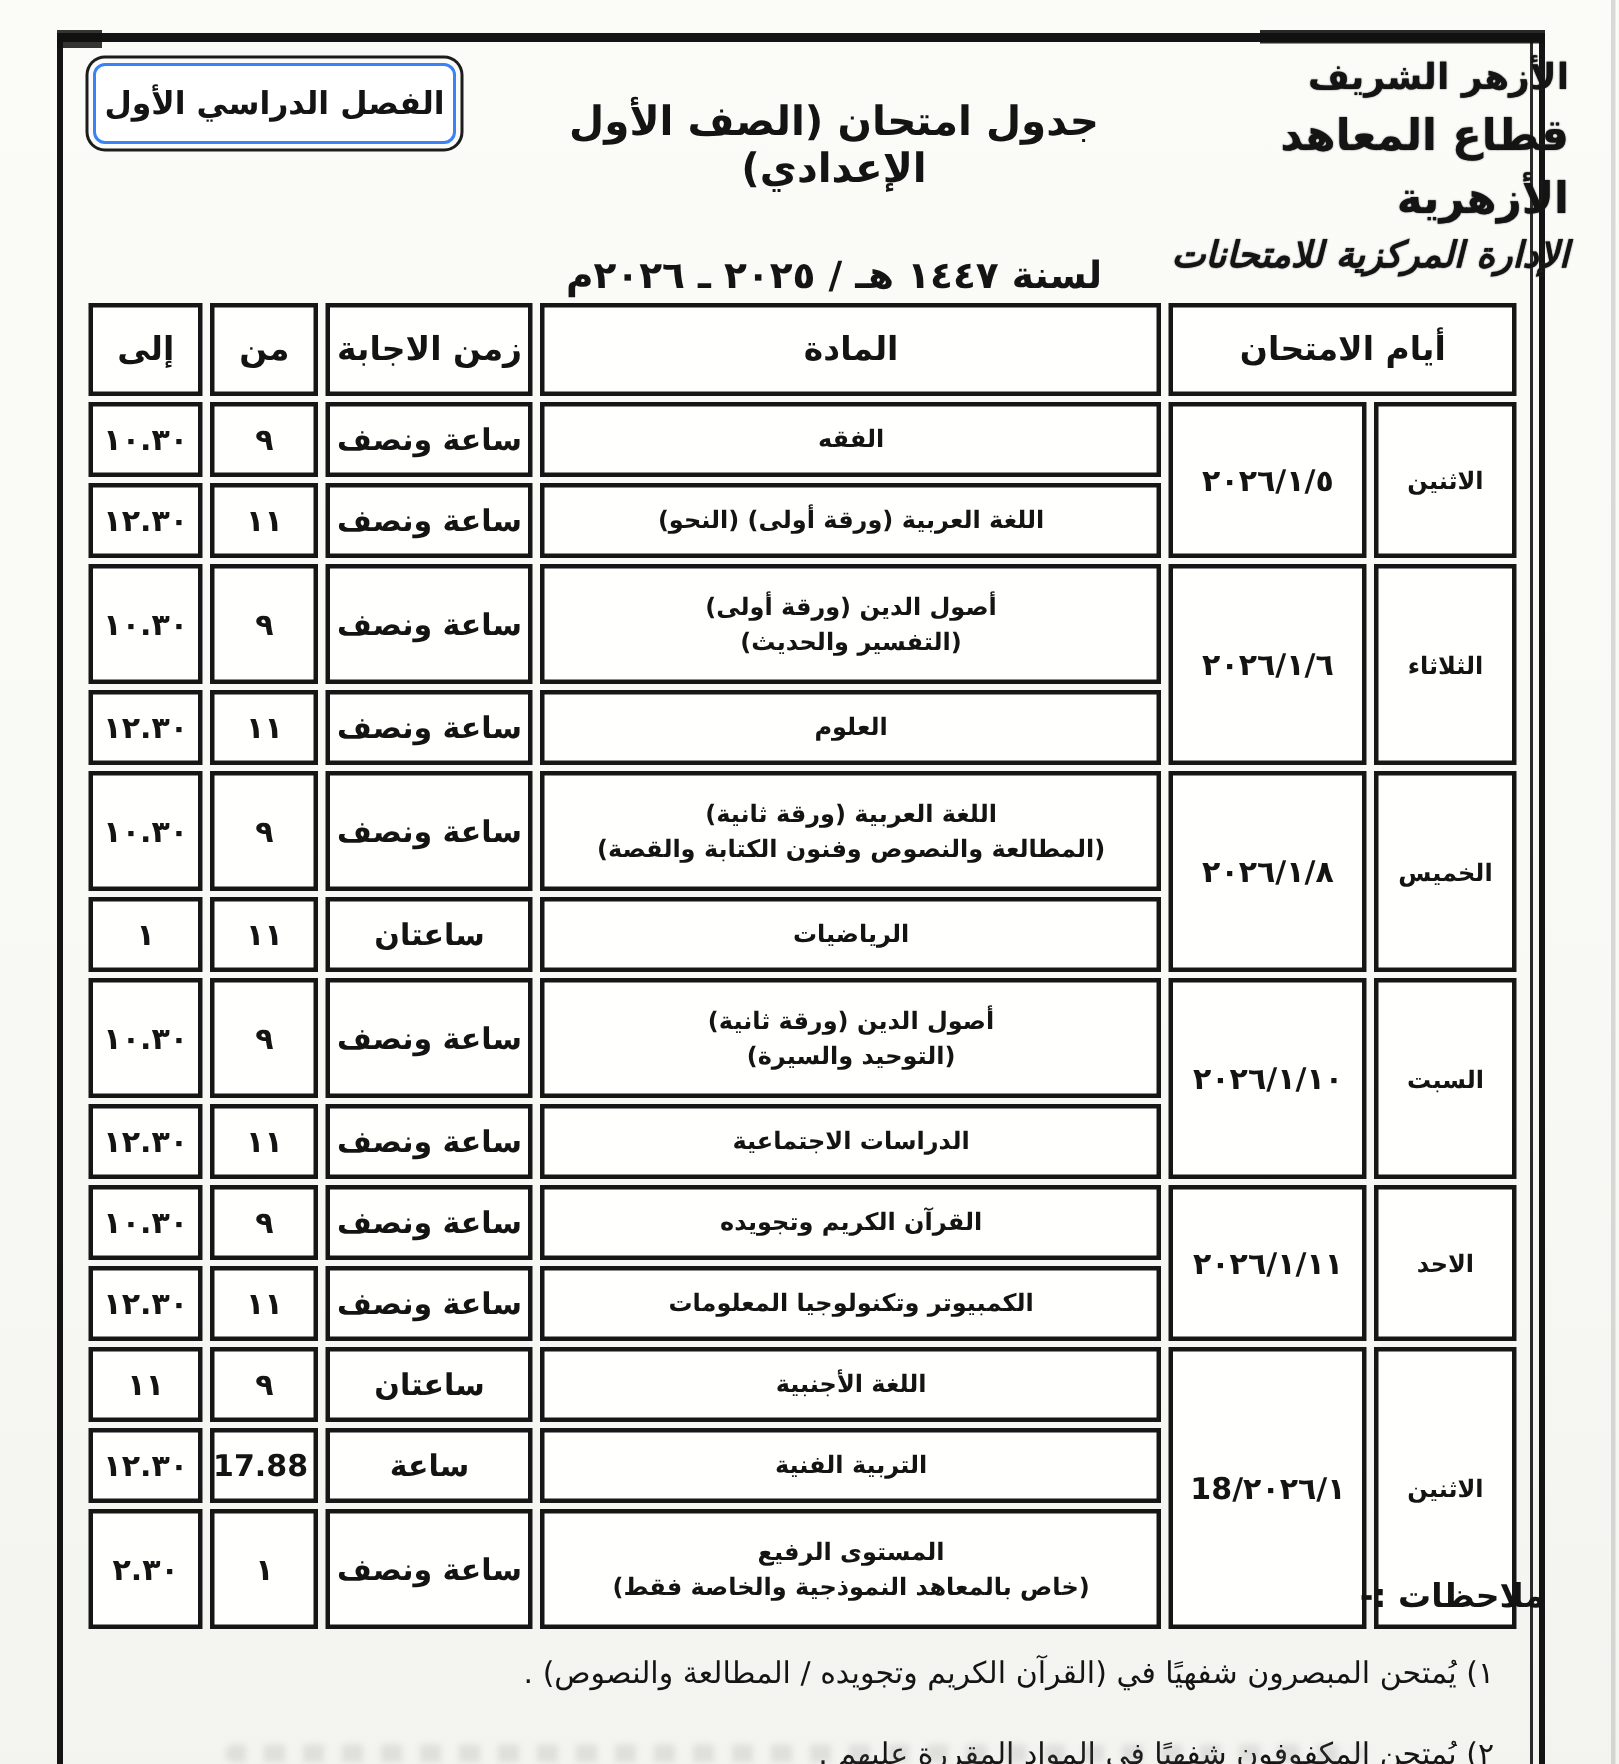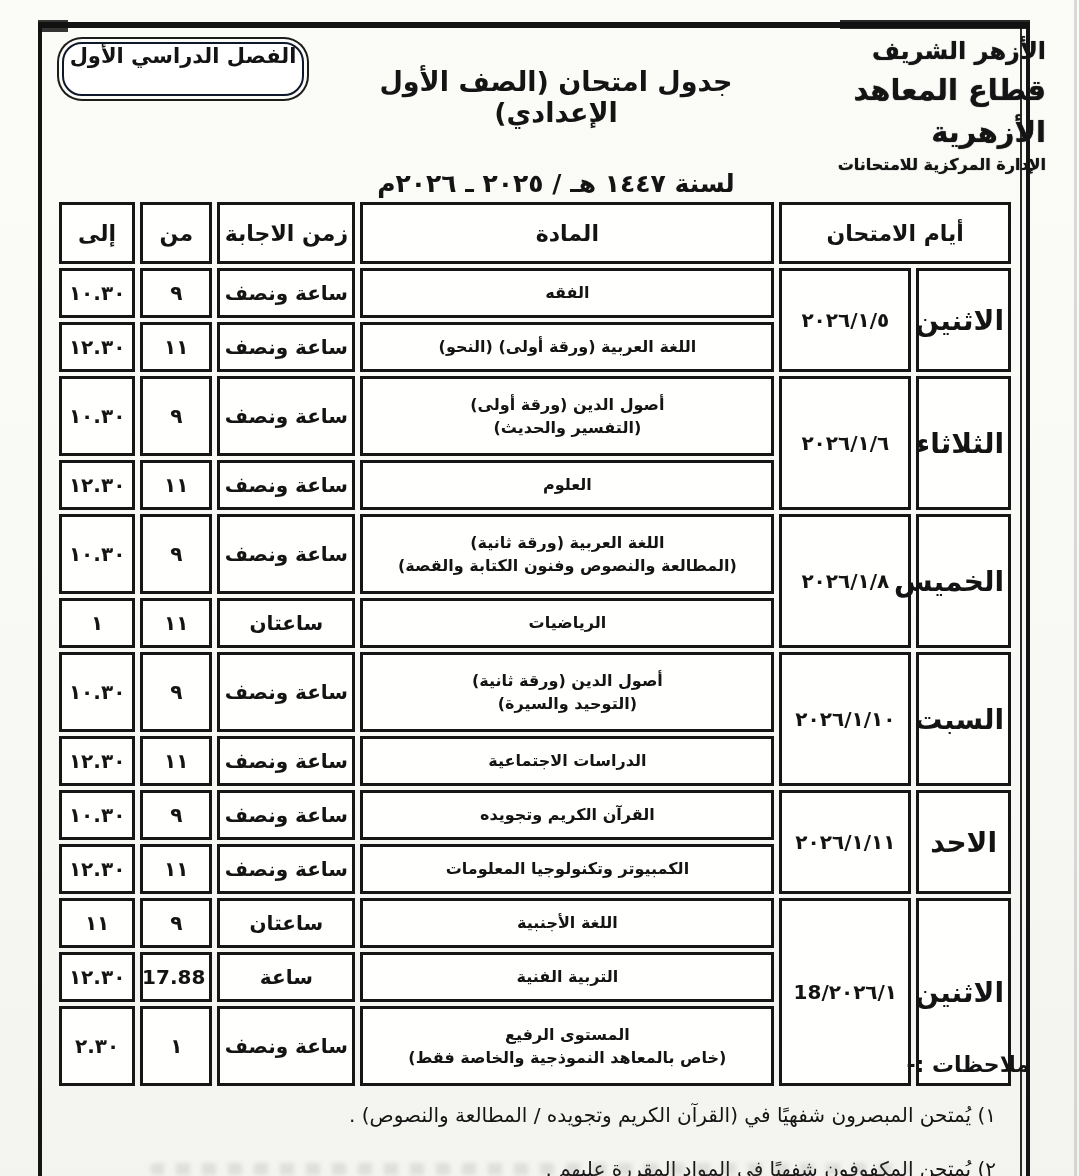--- a/index.html
+++ b/index.html
@@ -23,33 +23,33 @@
   }
   .page-frame::after { 
     content:""; position:absolute; top:0; bottom:0; right:4px; width:2px; background:#2a2a2a;
   }
   .smudge { position:absolute; background:#111; opacity:.85; }
   .right-scan-edge { position:absolute; top:0; bottom:0; left:1074px; width:3px; background:#9a9a9a; opacity:.35; }
 
   
   .semester-badge {
     position:absolute; left:62px; top:42px; width:242px; height:54px;
-    border:2px solid #0f172a; border-radius:20px;
+    border:2px solid #3b82f6; border-radius:8px;
     box-shadow:0 0 0 3px #fbfbf8, 0 0 0 5px #1c1c1c;
-    display:flex; justify-content:center;
+    display:flex; align-items:center; justify-content:center;
     font-size:21px; font-weight:bold; background:#fff;
   }
   .org-block {
     position:absolute; left:760px; top:34px; width:286px;
     text-align:right; font-weight:bold; line-height:1.45;
     text-shadow:0 0 1px #333;
   }
   .org-block .l1 { font-size:24px; }
   .org-block .l2 { font-size:29px; }
-  .org-block .l3 { font-size:16px; }
+  .org-block .l3 { font-size:24px;font-style:italic; }
   .page-title {
     position:absolute; left:332px; top:66px; width:448px;
     text-align:center; font-size:27px; font-weight:bold;
   }
   .page-subtitle {
     position:absolute; left:332px; top:128px; width:448px;
     text-align:center; font-size:25px; font-weight:bold; letter-spacing:1px;margin-top:41px;
   }
 
   
@@ -60,21 +60,21 @@
     table-layout:fixed;
   }
   table.schedule th, table.schedule td {
     border:3px solid #161616; background:#fffffe;
     text-align:center; vertical-align:middle;
     font-weight:bold; padding:4px 4px;
   }
   table.schedule th { height:62px; font-size:22px; }
   tr.r1 td { height:50px; }
   tr.r2 td { height:80px; }
-  td.day-cell   { font-size:28px; }
+  td.day-cell   { font-size:16px; }
   td.date-cell  { font-size:20px; letter-spacing:1px; }
   td.subject-cell { font-size:16px; line-height:1.45; }
   td.duration-cell { font-size:20px; }
   td.from-cell, td.to-cell { font-size:20px; }
 
   
   .notes {
     position:absolute; left:48px; top:1052px; width:982px;
     direction:rtl; text-align:right;
   }

